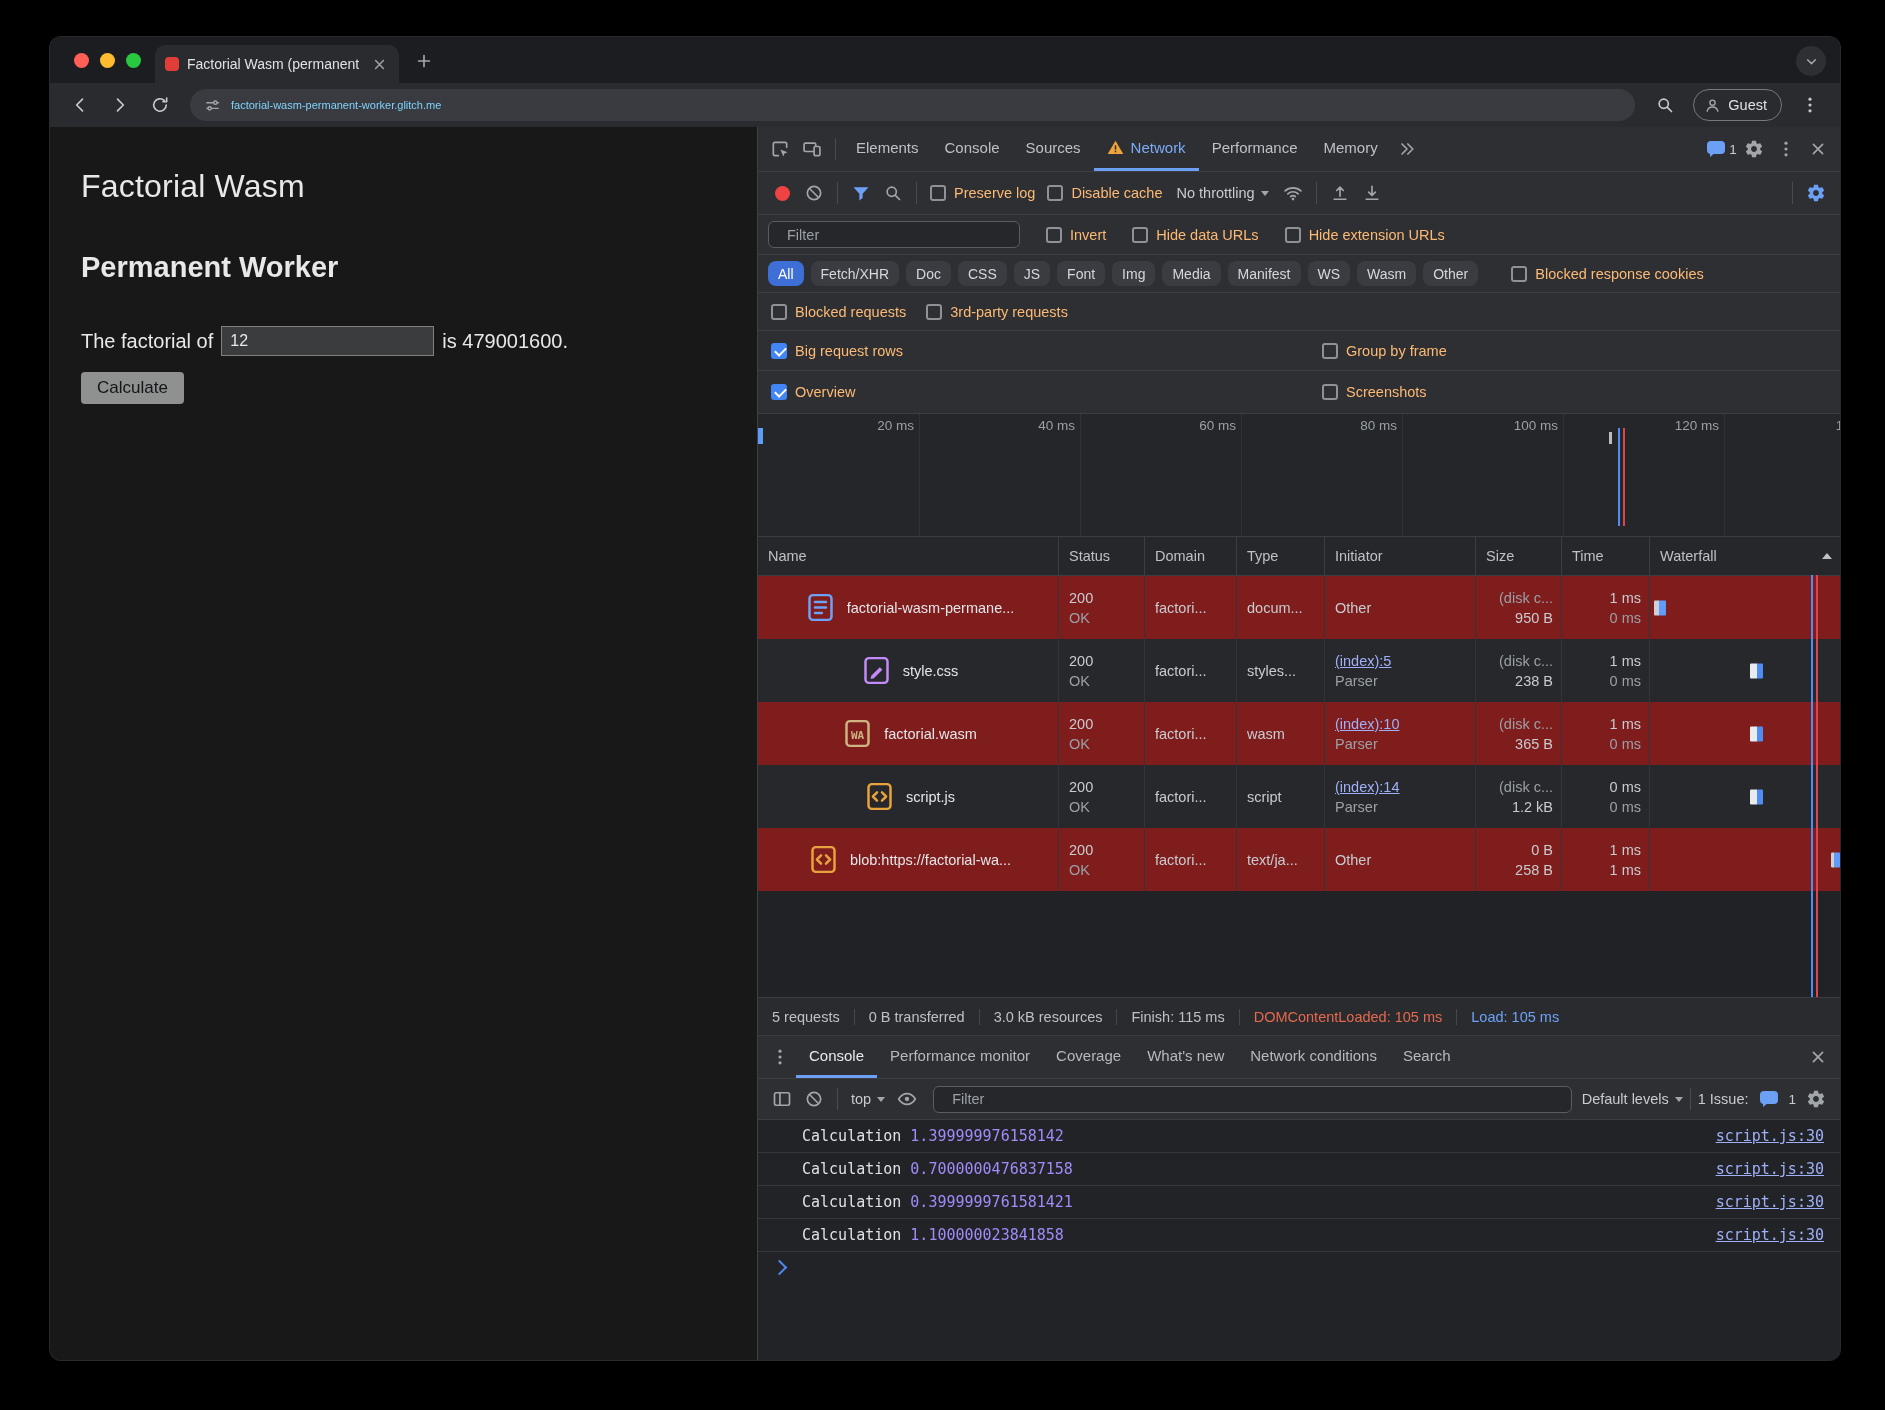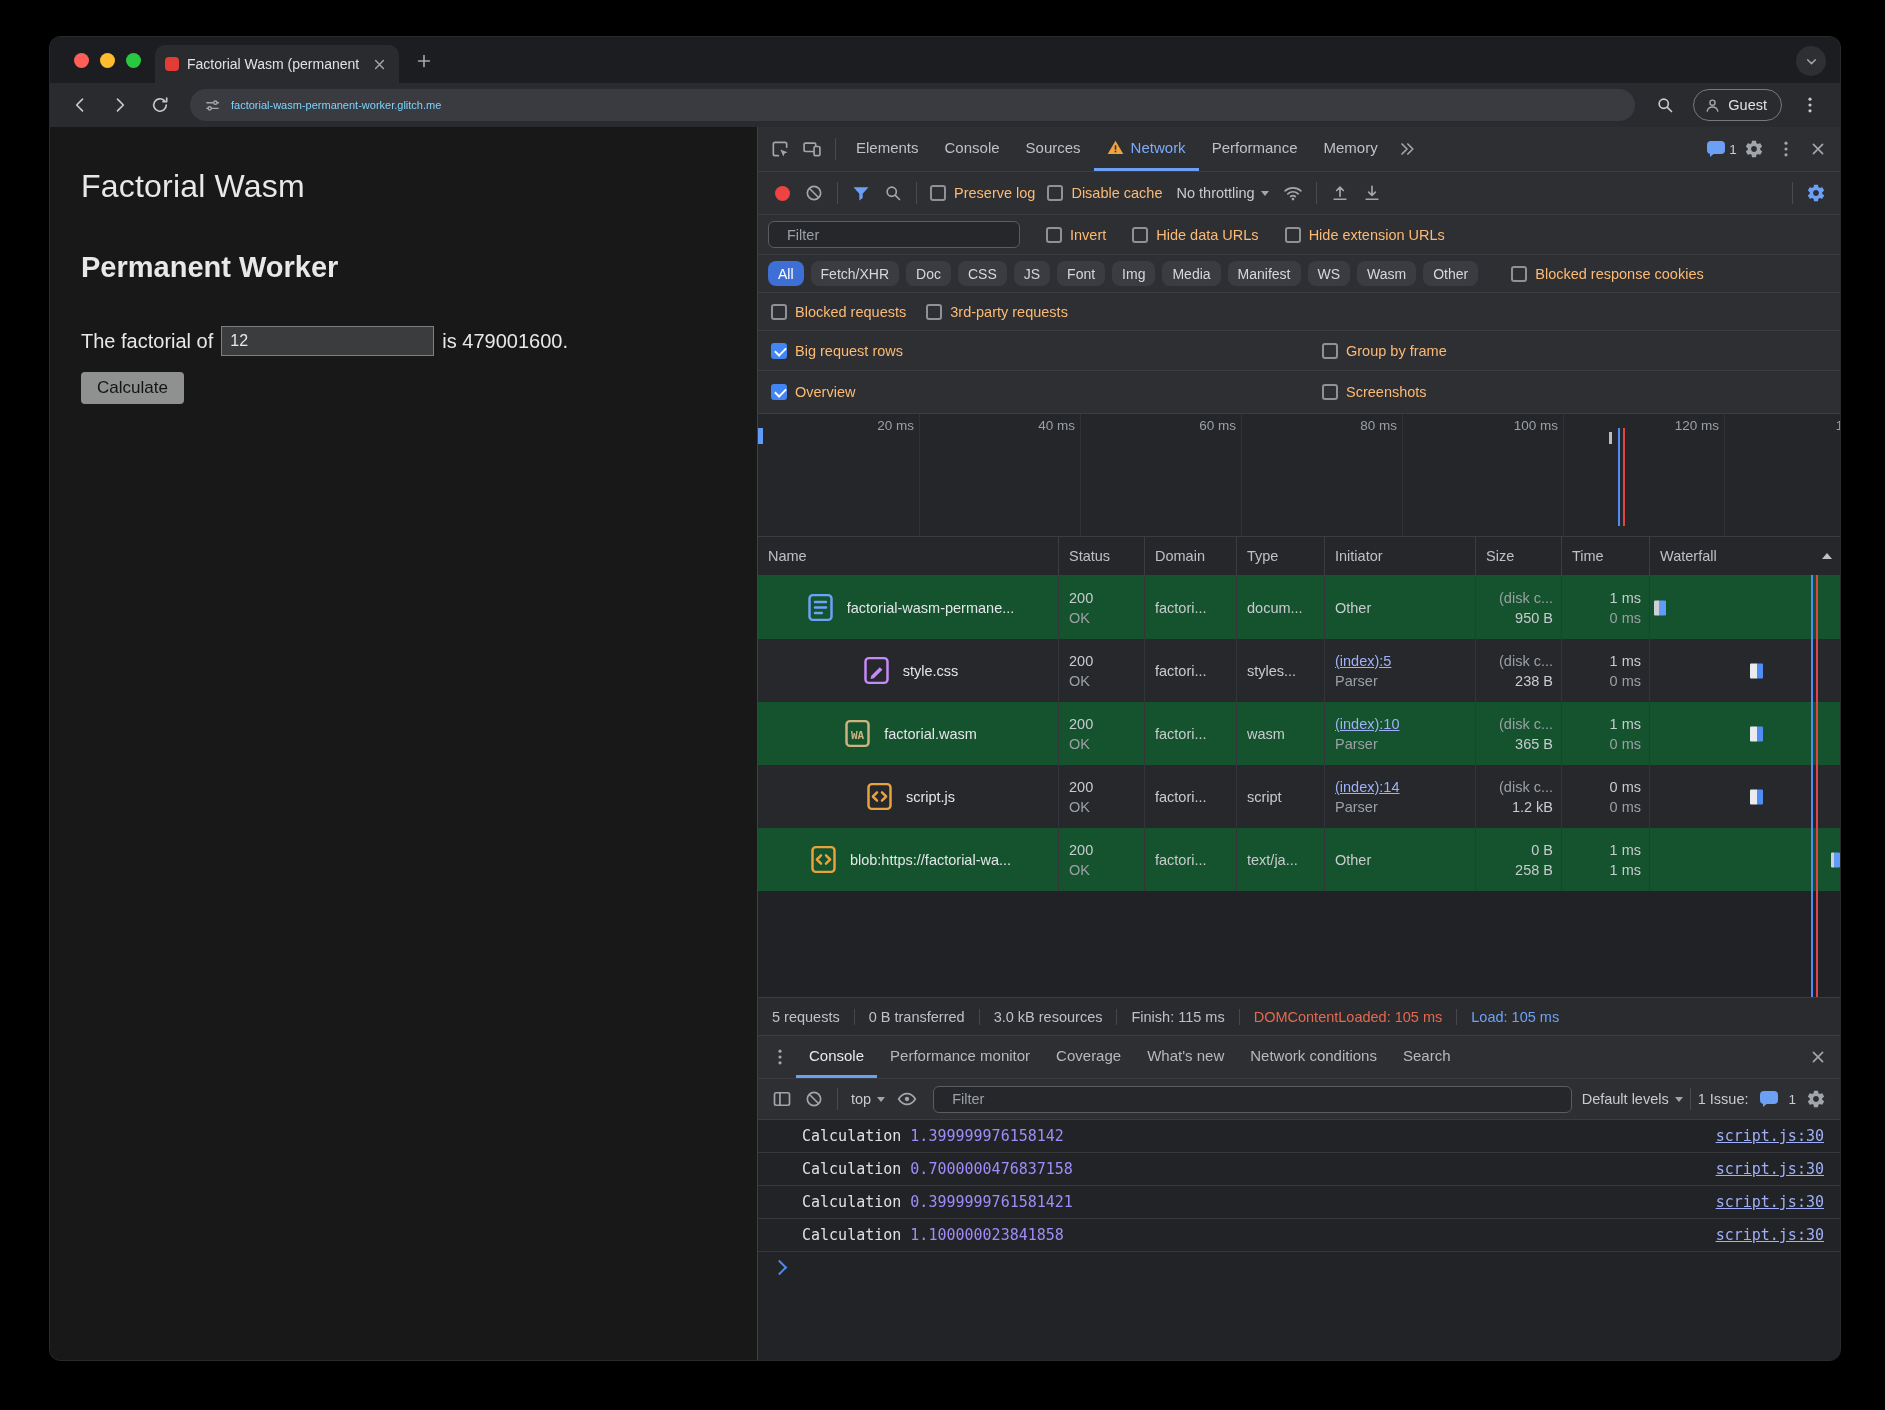--- a/index.html
+++ b/index.html
@@ -90,21 +90,21 @@
     grid-template-columns:551px auto;align-items:center;padding:0 0 0 13px;flex:none}
   .dt-setrow.tall{height:42px}
 
   
   .dt-overview{height:122px;background:#25262a;border-bottom:1px solid #3c3d41;position:relative;overflow:hidden;flex:none}
   .tickline{position:absolute;top:0;bottom:0;width:1px;background:#313236}
   .tlabel{position:absolute;top:4px;width:85px;text-align:right;font-size:13.5px;color:#9aa0a6;white-space:nowrap}
   .ov-mark{position:absolute}
 
   
-  .ntable{flex:1;display:flex;flex-direction:column;position:relative;background:#14532d;overflow:hidden}
+  .ntable{flex:1;display:flex;flex-direction:column;position:relative;background:#7f1d1d;overflow:hidden}
   .nhead,.nrow{display:grid;grid-template-columns:300px 86px 92px 88px 151px 86px 88px 1fr}
   .nhead{height:38px;background:#26272b;border-bottom:1px solid #3c3d41;flex:none}
   .hc{display:flex;align-items:center;justify-content:space-between;padding:0 8px 0 10px;color:#bdc1c6;
     font-size:14.5px;border-left:1px solid #3c3d41;overflow:hidden;white-space:nowrap}
   .hc:first-child{border-left:none}
   .tri-up{width:0;height:0;border-left:5px solid transparent;border-right:5px solid transparent;
     border-bottom:6px solid #bdc1c6;flex:none}
   .nbody{flex:none}
   .nrow{height:63px}
   .nrow:nth-child(even){background:#27282c}

